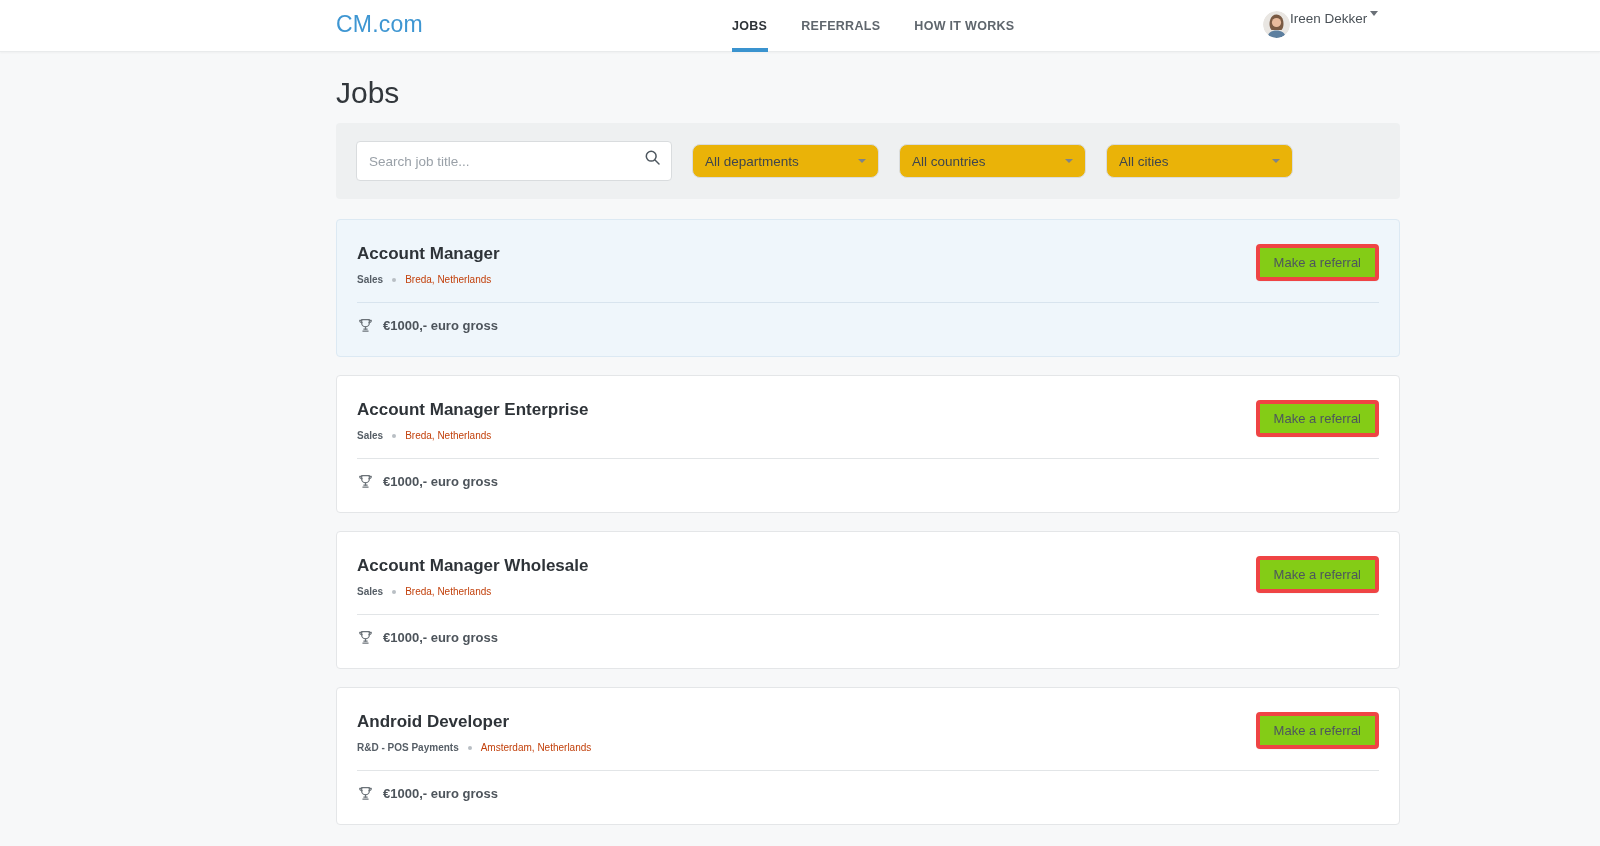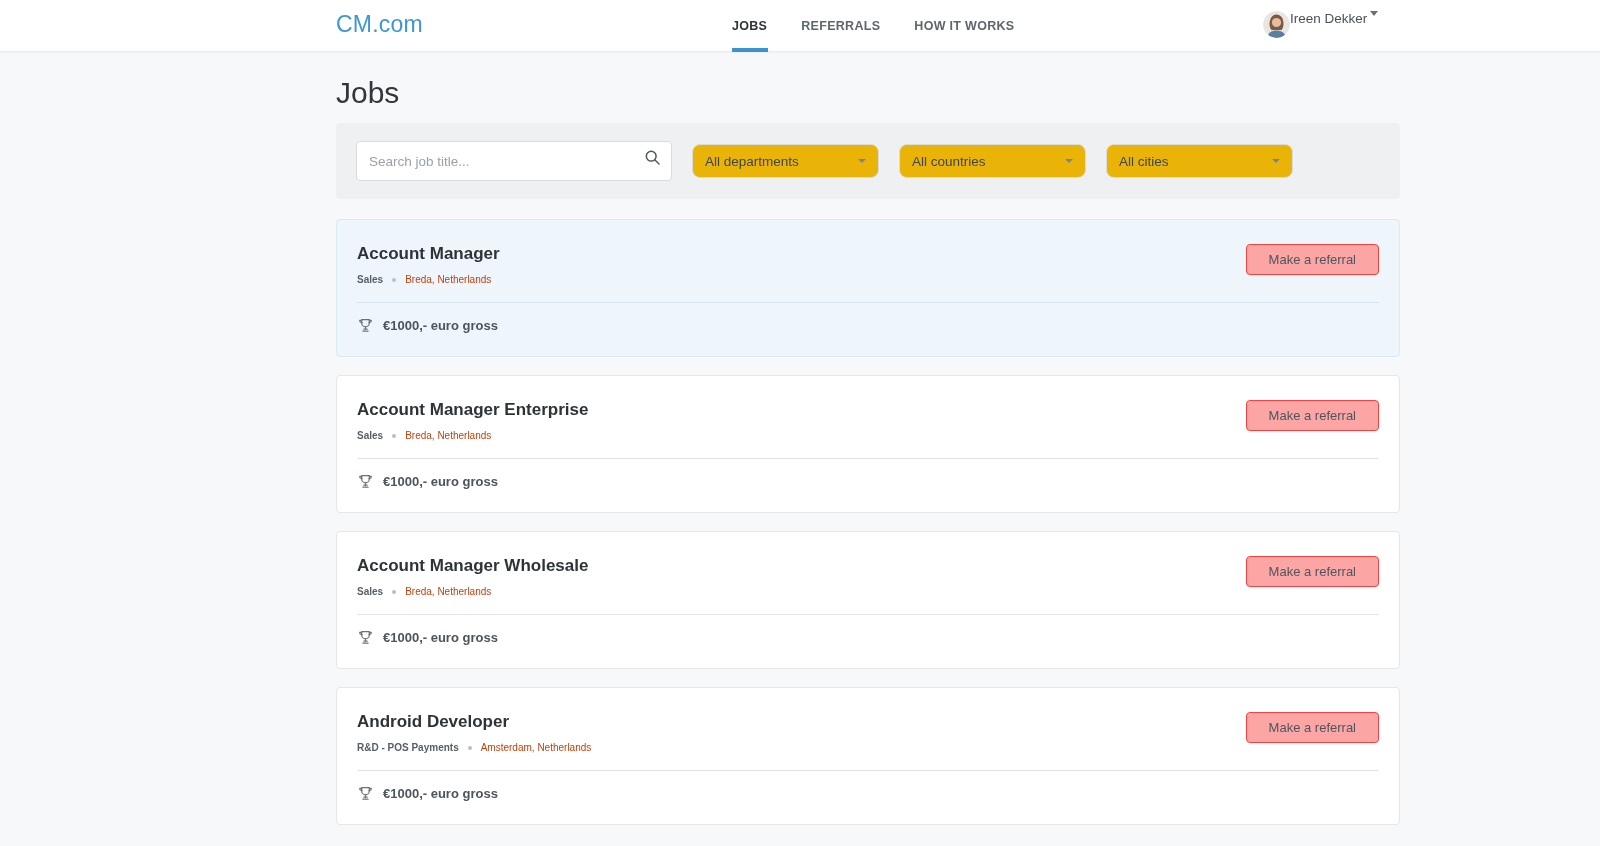--- a/index.html
+++ b/index.html
@@ -203,24 +203,24 @@
   }
   .job-reward-text {
     font-size: 13px;
     font-weight: 700;
     color: #4d545b;
   }
   .referral-btn {
     position: absolute;
     top: 24px;
     right: 20px;
-    background: #fca5a5;
-    border: 1px solid #ef4444;
+    background: #84cc16;
+    border: 4px solid #ef4444;
     border-radius: 4px;
-    padding: 7px 22px;
+    padding: 7px 14px;
     font-size: 13px;
     font-family: inherit;
     color: #4d565e;
     cursor: pointer;
     box-shadow: 0 1px 1px rgba(0,0,0,0.03);
   }
 </style>
 </head>
 <body>
 

